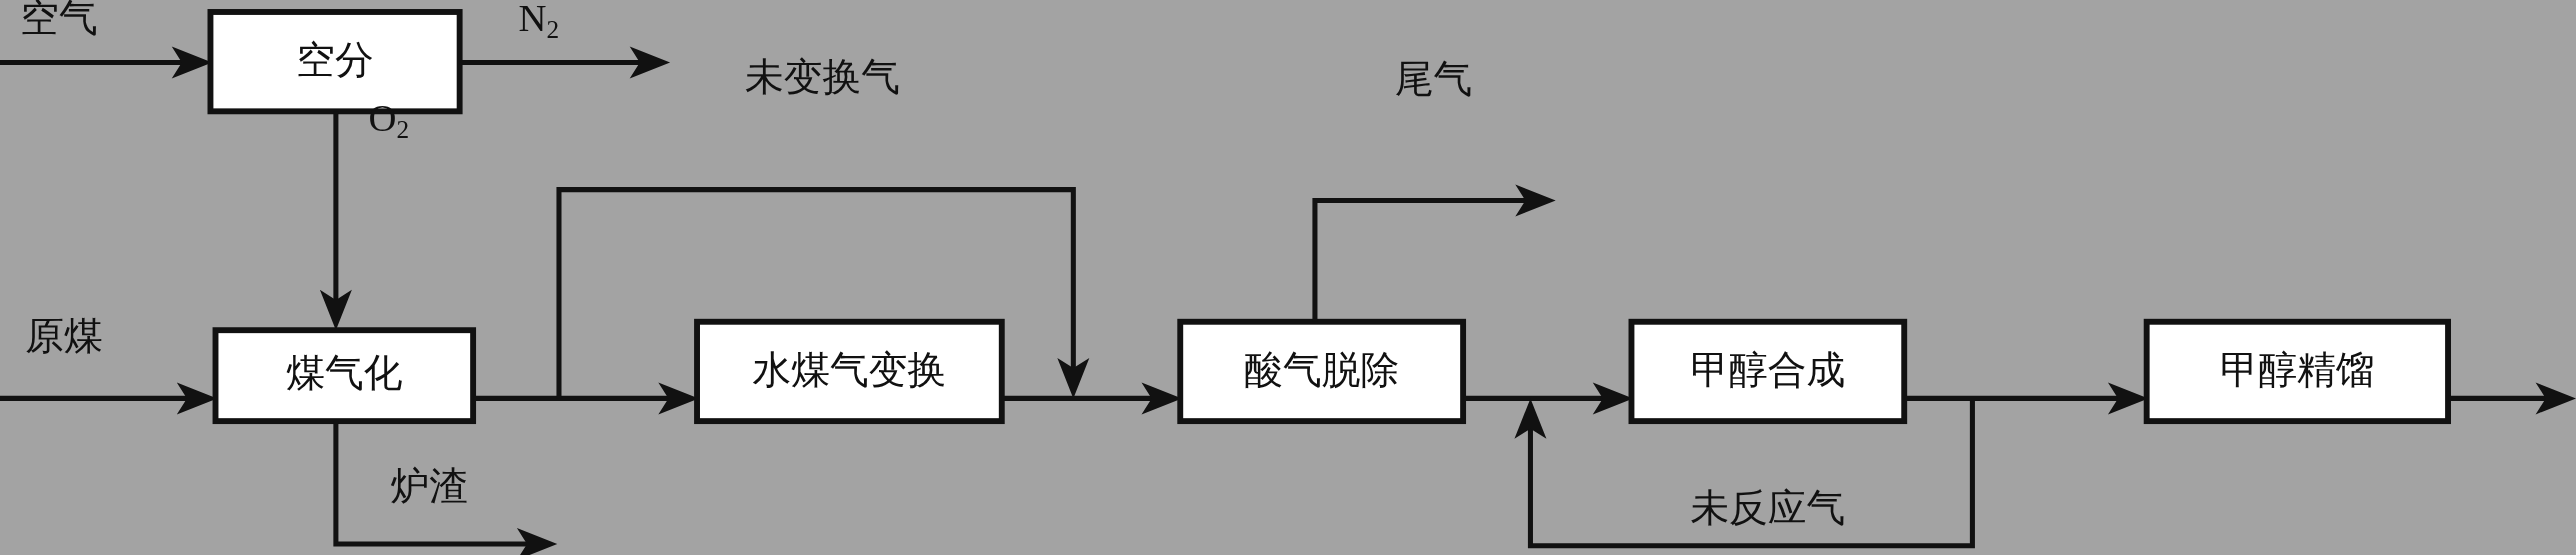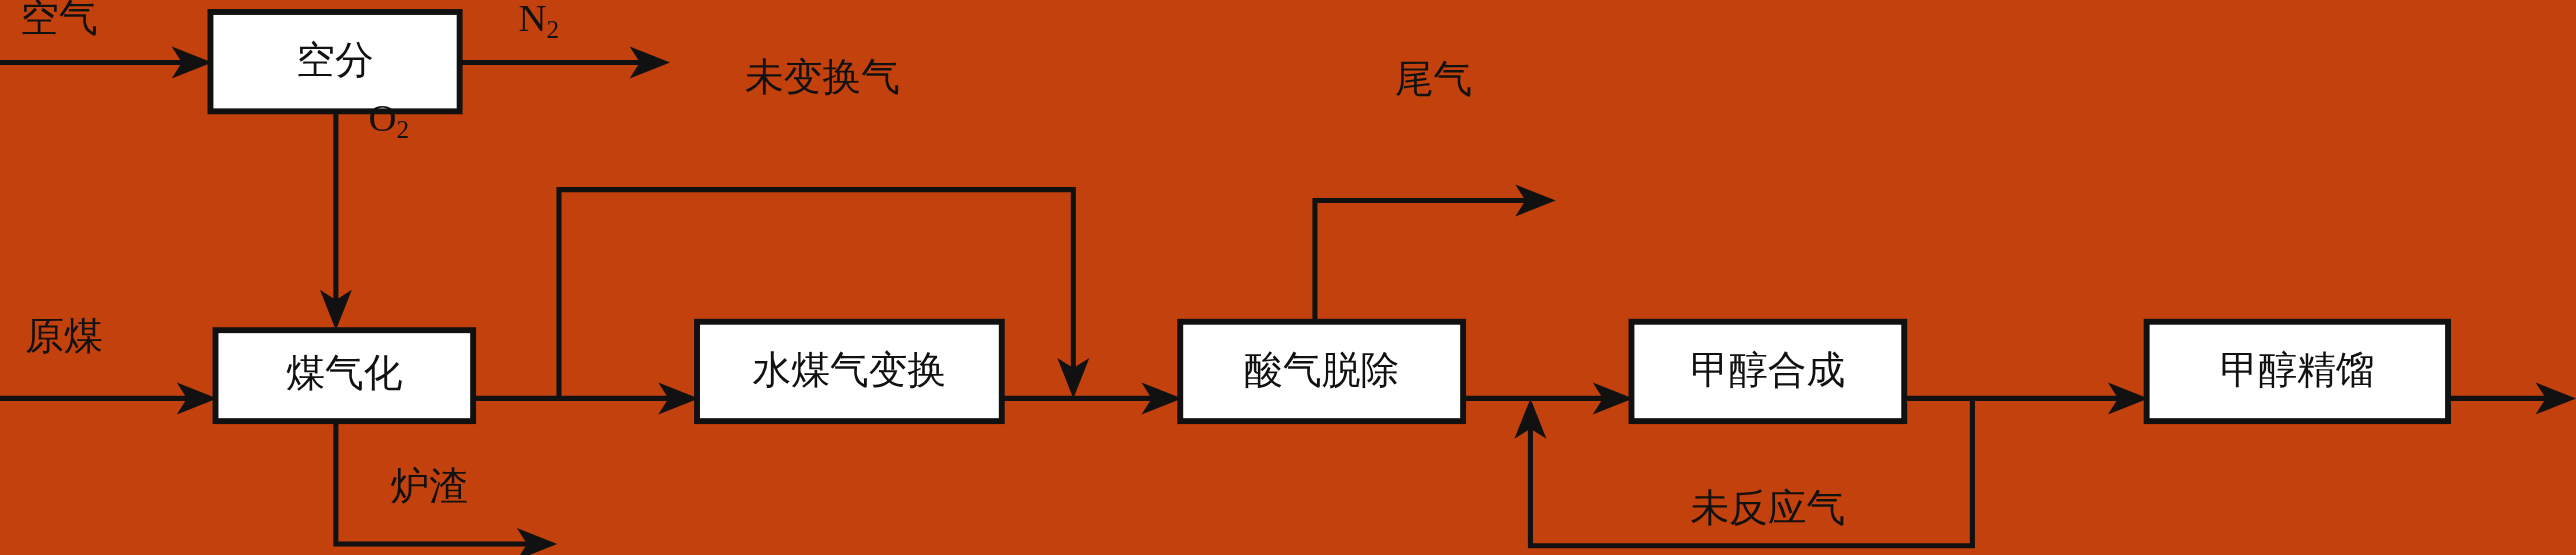--- a/index.html
+++ b/index.html
@@ -4,21 +4,21 @@
 <style>
   html, body {
     margin: 0;
     padding: 0;
     background: #ffffff;
   }
   #diagram-root {
     position: relative;
     width: 2576px;
     height: 556px;
-    background: #c2410c;
+    background: #a3a3a3;
     font-family: "Liberation Serif", "DejaVu Serif", serif;
     overflow: hidden;
     text-decoration: underline;
   }
   svg#flow-svg {
     position: absolute;
     top: 0;
     left: 0;
     width: 2576px;
     height: 556px;

